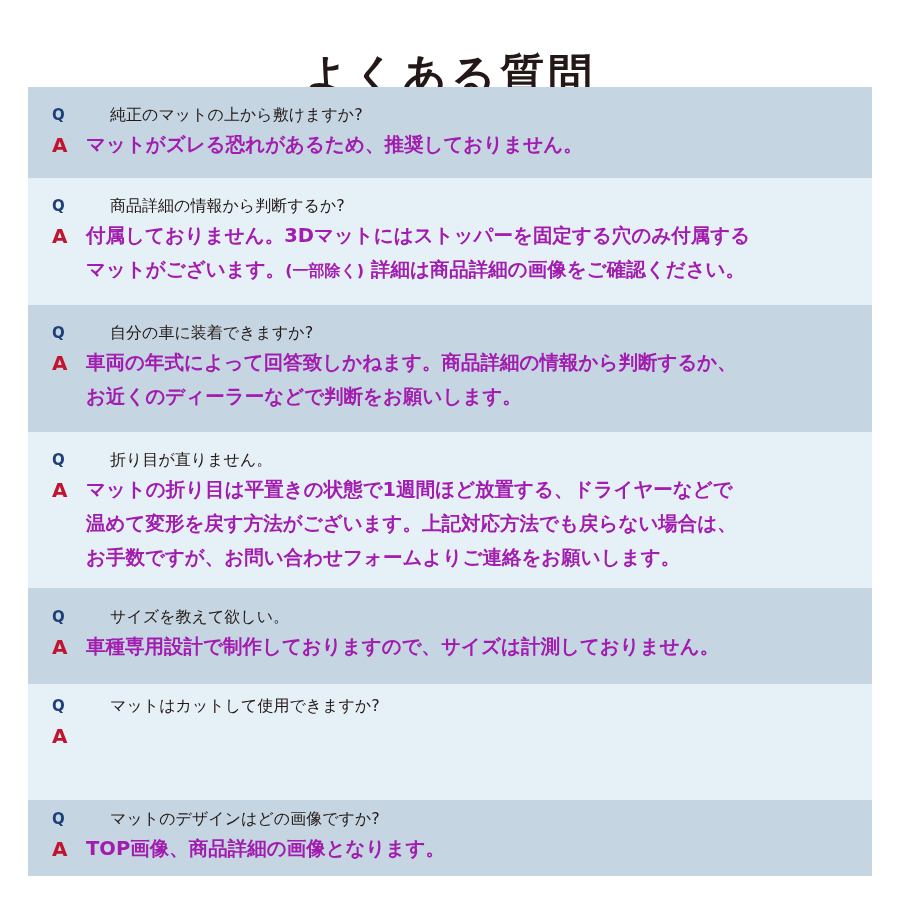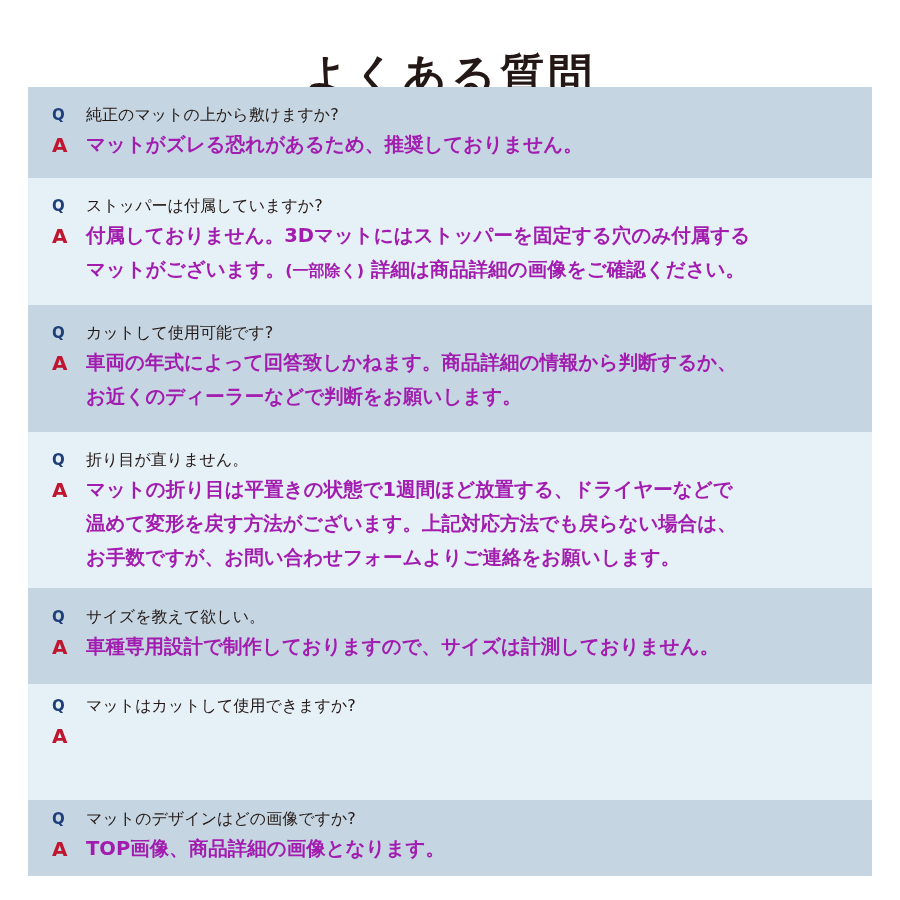--- a/index.html
+++ b/index.html
@@ -62,21 +62,21 @@
     font-weight: bold;
     font-size: 15px;
   }
   .a-label {
     width: 34px;
     flex: 0 0 34px;
     color: #c0152f;
     font-weight: bold;
     font-size: 20px;
   }
-  .q-text { color: #231815; }
+  .q-text { color: #231815; margin-left: 24px; }
   .a-text { color: #a21caf; white-space: pre-line; }
   .a-small { font-size: 16px; }
 </style>
 </head>
 <body>
 
 <h1 class="page-title">よくある質問</h1>
 
 <div class="faq-list">
 
@@ -87,32 +87,32 @@
     </div>
     <div class="a-row">
       <span class="a-label">A</span>
       <span class="a-text">マットがズレる恐れがあるため、推奨しておりません。</span>
     </div>
   </div>
 
   <div class="faq-item light" style="height:127px; padding-top:17px;">
     <div class="q-row">
       <span class="q-label">Q</span>
-      <span class="q-text">ストッパーは付属していますか?</span>
+      <span class="q-text">商品詳細の情報から判断するか?</span>
     </div>
     <div class="a-row">
       <span class="a-label">A</span>
       <span class="a-text"><span>付属しておりません。3Dマットにはストッパーを固定する穴のみ付属する</span><br><span>マットがございます。</span><span class="a-small">(一部除く)</span><span> 詳細は商品詳細の画像をご確認ください。</span></span>
     </div>
   </div>
 
   <div class="faq-item dark" style="height:127px; padding-top:17px;">
     <div class="q-row">
       <span class="q-label">Q</span>
-      <span class="q-text">カットして使用可能です?</span>
+      <span class="q-text">自分の車に装着できますか?</span>
     </div>
     <div class="a-row">
       <span class="a-label">A</span>
       <span class="a-text">車両の年式によって回答致しかねます。商品詳細の情報から判断するか、
 お近くのディーラーなどで判断をお願いします。</span>
     </div>
   </div>
 
   <div class="faq-item light" style="height:156px; padding-top:17px;">
     <div class="q-row">

